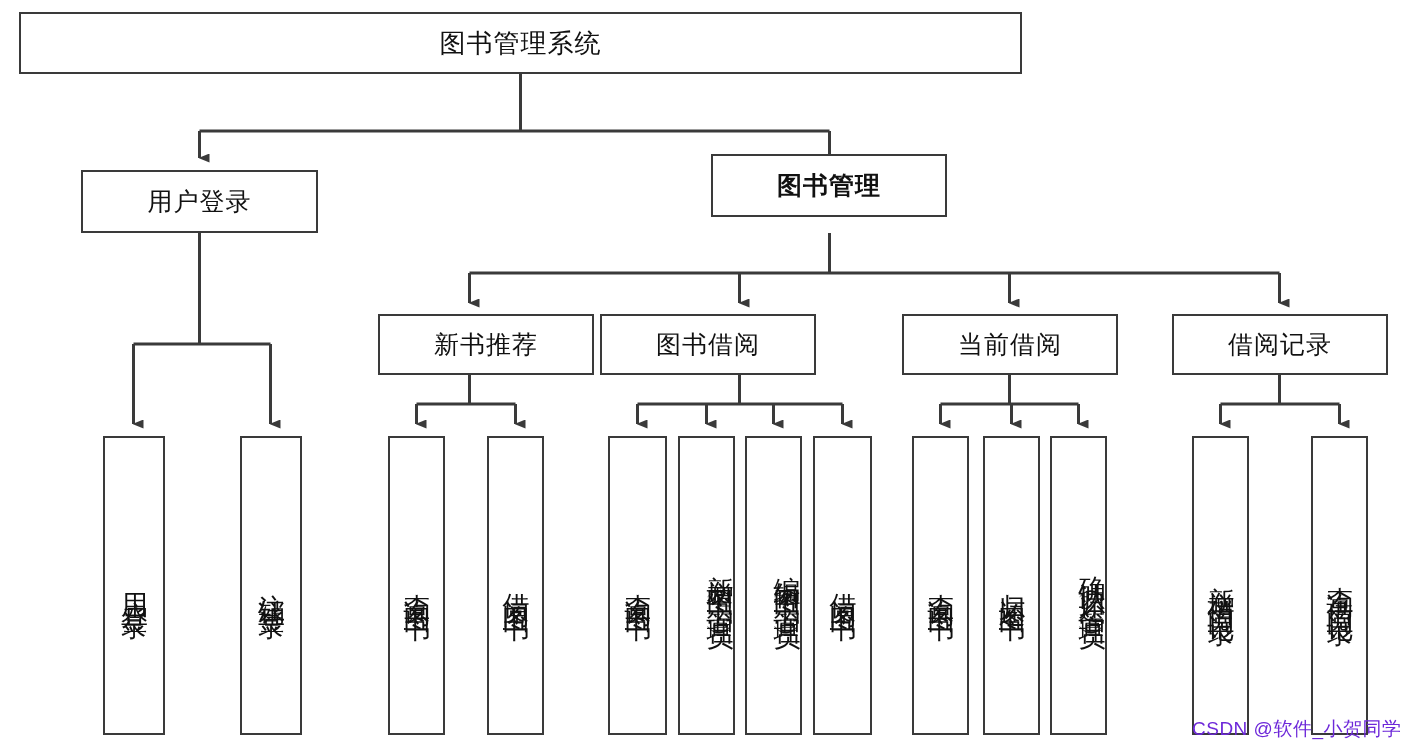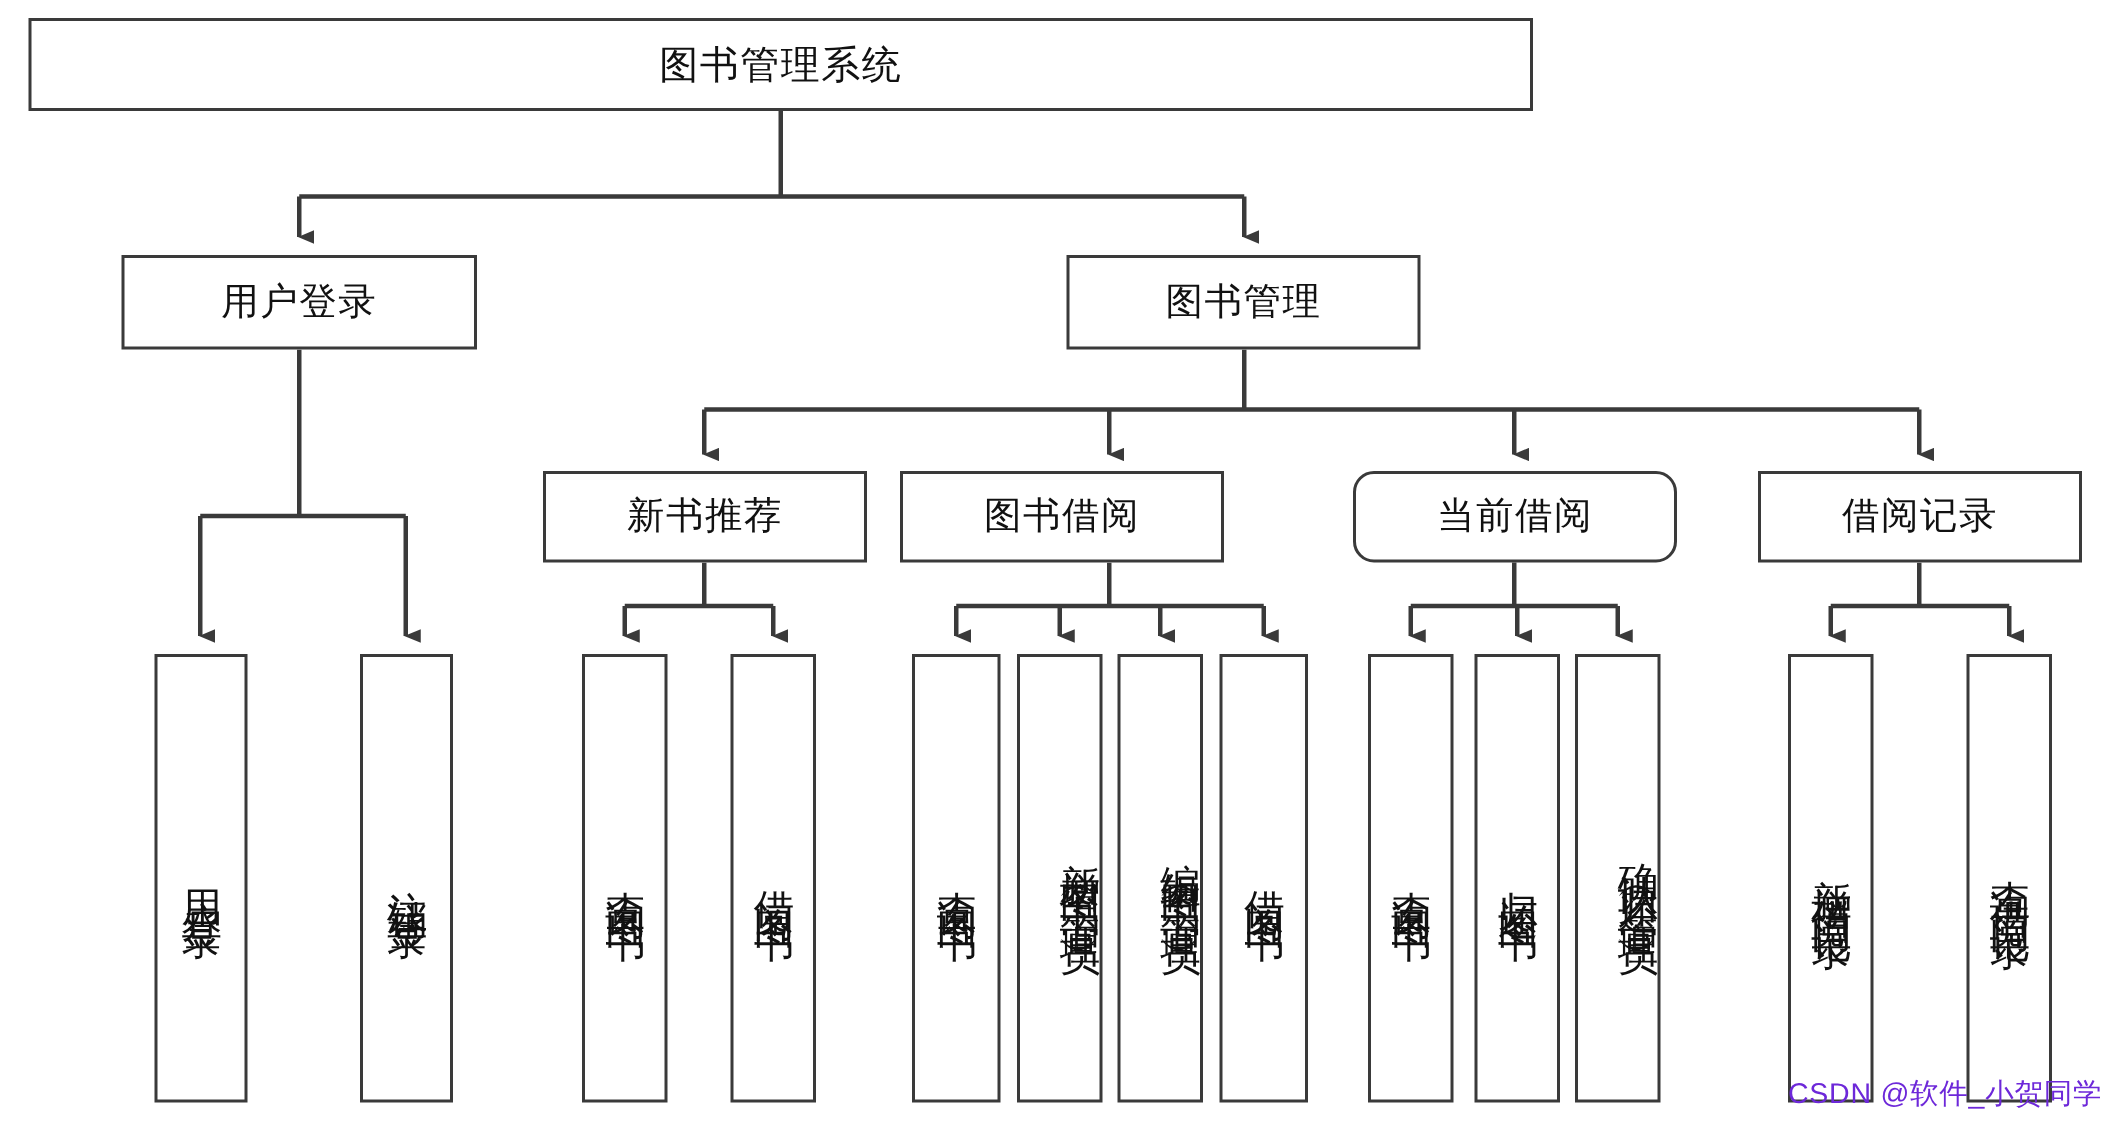--- a/index.html
+++ b/index.html
@@ -128,31 +128,31 @@
     </g>
   </svg>
 
   <div class="node horiz title-node" style="left:19px; top:12px; width:1003px; height:62px;">
     <span>图书管理系统</span>
   </div>
 
   <div class="node horiz" style="left:81px; top:170px; width:237px; height:63px;">
     <span>用户登录</span>
   </div>
-  <div class="node horiz" style="left:711px; top:170px; width:236px; height:63px;">
+  <div class="node horiz" style="left:711px; top:154px; width:236px; height:63px;font-weight:bold;">
     <span>图书管理</span>
   </div>
 
-  <div class="node horiz" style="left:362px; top:314px; width:216px; height:61px;">
+  <div class="node horiz" style="left:378px; top:314px; width:216px; height:61px;">
     <span>新书推荐</span>
   </div>
   <div class="node horiz" style="left:600px; top:314px; width:216px; height:61px;">
     <span>图书借阅</span>
   </div>
-  <div class="node horiz" style="left:902px; top:314px; width:216px; height:61px;border-radius:14px;">
+  <div class="node horiz" style="left:902px; top:314px; width:216px; height:61px;">
     <span>当前借阅</span>
   </div>
   <div class="node horiz" style="left:1172px; top:314px; width:216px; height:61px;justify-content:center;">
     <span>借阅记录</span>
   </div>
 
   <div class="node vert" style="left:103px; top:436px; width:62px; height:299px;">
     <span class="vlabel">用户登录</span>
   </div>
   <div class="node vert" style="left:240px; top:436px; width:62px; height:299px;">

